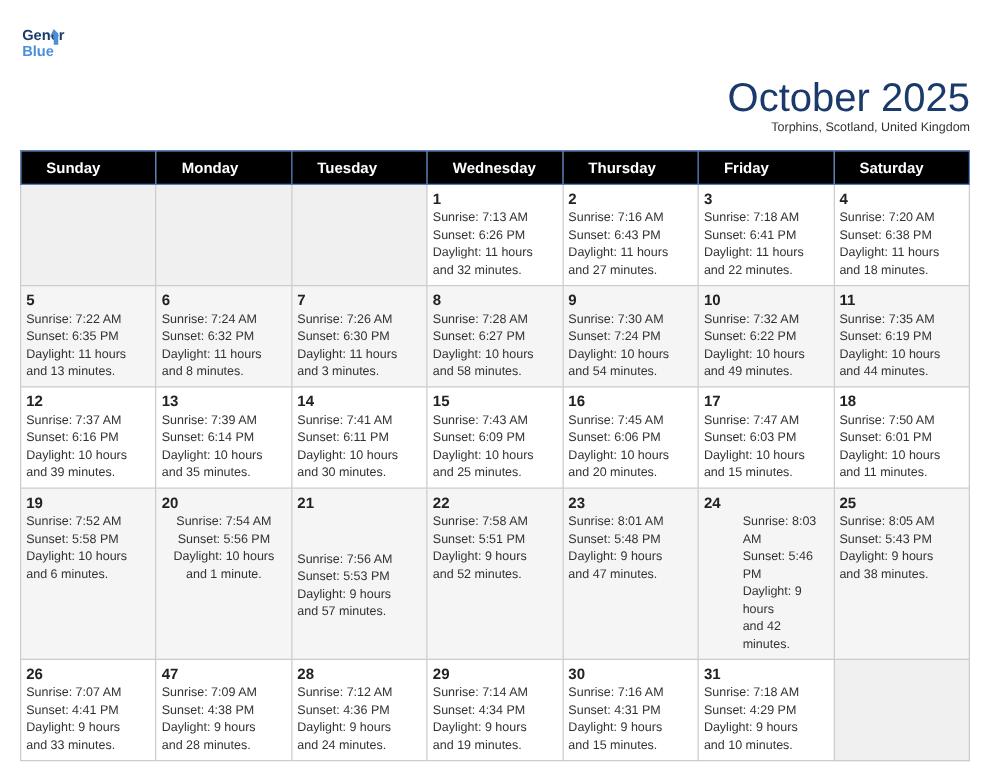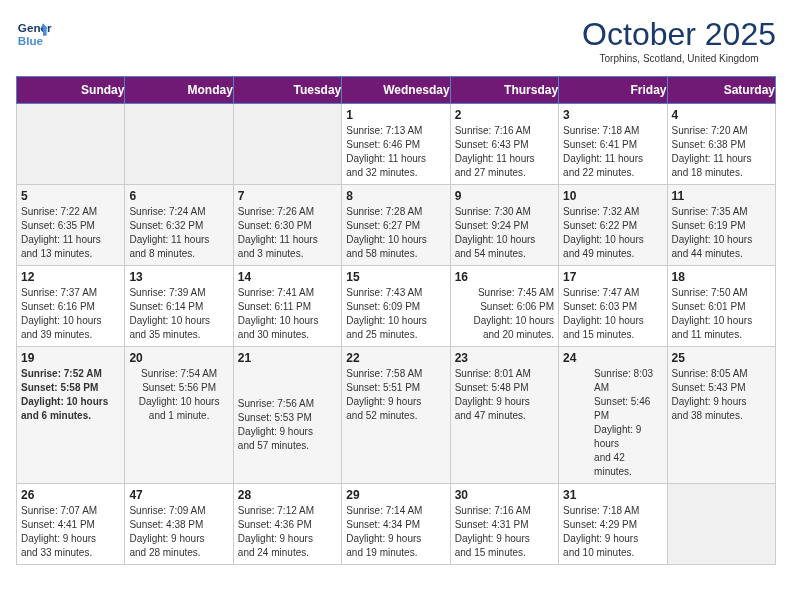--- a/index.html
+++ b/index.html
@@ -19,41 +19,42 @@
     .logo {
       display: flex;
       align-items: center;
       gap: 4px;
     }
     .logo-icon {
       width: 36px;
       height: 36px;
     }
     .title-block {
-      text-align: center;
+      text-align: right;
+      margin-top: 44px;
     }
     .month-title {
       font-size: 32px;
       color: #1a3a6b;
       font-weight: normal;
     }
     .subtitle {
       font-size: 10px;
       color: #333;
     }
     table {
       width: 100%;
       border-collapse: collapse;
       font-size: 10.5px;
     }
     thead tr th {
-      background-color: #701a75;
+      background-color: #000000;
       color: #fff;
-      padding: 6px 0;
-      text-align: right;
+      padding: 6px 20px;
+      text-align: left;
       font-size: 12px;
       font-weight: bold;
       border: 1px solid #5580c0;
     }
     tbody tr td {
       border: 1px solid #ccc;
       vertical-align: top;
       padding: 4px;
       width: 108px;
       min-height: 80px;
@@ -107,21 +108,21 @@
       </tr>
   </thead>
   <tbody id="calendar-body">
   <tr>
         <td class="empty"></td>
         <td class="empty"></td>
         <td class="empty"></td>
         <td>
           <div class="day-num">1</div>
           <div class="day-info" style="white-space: pre-line;">Sunrise: 7:13 AM
-Sunset: 6:46 PM
+Sunset: 6:26 PM
 Daylight: 11 hours
 and 32 minutes.</div>
         </td>
         <td>
           <div class="day-num">2</div>
           <div class="day-info" style="white-space: pre-line;">Sunrise: 7:16 AM
 Sunset: 6:43 PM
 Daylight: 11 hours
 and 27 minutes.</div>
         </td>
@@ -165,21 +166,21 @@
         <td>
           <div class="day-num">8</div>
           <div class="day-info" style="white-space: pre-line;">Sunrise: 7:28 AM
 Sunset: 6:27 PM
 Daylight: 10 hours
 and 58 minutes.</div>
         </td>
         <td>
           <div class="day-num">9</div>
           <div class="day-info" style="white-space: pre-line;">Sunrise: 7:30 AM
-Sunset: 9:24 PM
+Sunset: 7:24 PM
 Daylight: 10 hours
 and 54 minutes.</div>
         </td>
         <td>
           <div class="day-num">10</div>
           <div class="day-info" style="white-space: pre-line;">Sunrise: 7:32 AM
 Sunset: 6:22 PM
 Daylight: 10 hours
 and 49 minutes.</div>
         </td>
@@ -215,21 +216,21 @@
         </td>
         <td>
           <div class="day-num">15</div>
           <div class="day-info" style="white-space: pre-line;">Sunrise: 7:43 AM
 Sunset: 6:09 PM
 Daylight: 10 hours
 and 25 minutes.</div>
         </td>
         <td>
           <div class="day-num">16</div>
-          <div class="day-info" style="white-space: pre-line; text-align: right;">Sunrise: 7:45 AM
+          <div class="day-info" style="white-space: pre-line;">Sunrise: 7:45 AM
 Sunset: 6:06 PM
 Daylight: 10 hours
 and 20 minutes.</div>
         </td>
         <td>
           <div class="day-num">17</div>
           <div class="day-info" style="white-space: pre-line;">Sunrise: 7:47 AM
 Sunset: 6:03 PM
 Daylight: 10 hours
 and 15 minutes.</div>
@@ -238,21 +239,21 @@
           <div class="day-num">18</div>
           <div class="day-info" style="white-space: pre-line;">Sunrise: 7:50 AM
 Sunset: 6:01 PM
 Daylight: 10 hours
 and 11 minutes.</div>
         </td>
       </tr>
       <tr>
         <td>
           <div class="day-num">19</div>
-          <div class="day-info" style="white-space: pre-line; font-weight: bold;">Sunrise: 7:52 AM
+          <div class="day-info" style="white-space: pre-line;">Sunrise: 7:52 AM
 Sunset: 5:58 PM
 Daylight: 10 hours
 and 6 minutes.</div>
         </td>
         <td>
           <div class="day-num">20</div>
           <div class="day-info" style="white-space: pre-line; text-align: center;">Sunrise: 7:54 AM
 Sunset: 5:56 PM
 Daylight: 10 hours
 and 1 minute.</div>

